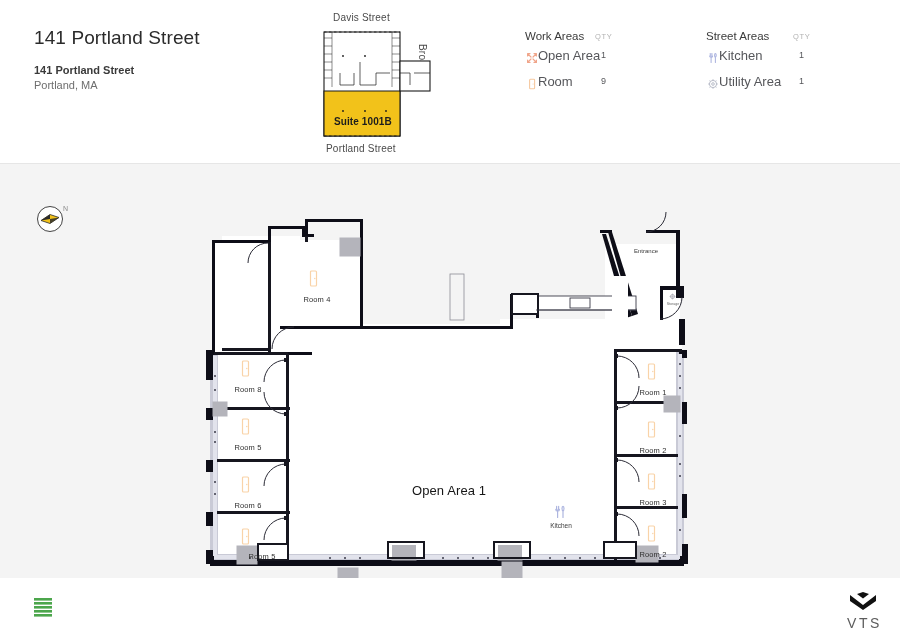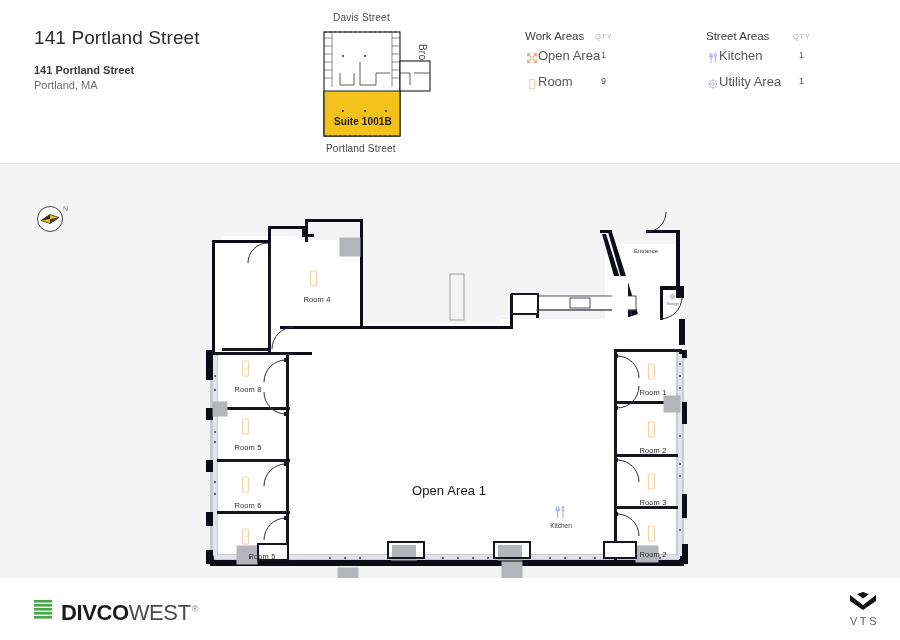--- a/index.html
+++ b/index.html
@@ -119,21 +119,21 @@
   
   .footer { position: absolute; left: 0; top: 578px; width: 900px; height: 62px; background: #ffffff; }
   .divco { position: absolute; left: 34px; top: 20px; display: flex; align-items: center; }
   .divco-mark { width: 18px; height: 22px; margin-right: 9px; }
   .divco-text { font-size: 22px; letter-spacing: -0.4px; line-height: 22px; white-space: nowrap; }
   .divco-b { font-weight: 700; color: #1b1b1b; }
   .divco-l { font-weight: 400; color: #4c4c4c; }
   .divco-dot { font-size: 9px; color: #8d8d8d; vertical-align: super; margin-left: 1px; }
   .vts { position: absolute; left: 842px; top: 14px; width: 42px; text-align: center; }
   .vts-word {
-    font-size: 11px; letter-spacing: 2.6px; color: #5c5c5c;
+    font-size: 14px; letter-spacing: 2.6px; color: #5c5c5c;
     margin-top: 1px; margin-left: 3px;
   }
 </style>
 </head>
 <body>
 
 <div id="page">
 
   <div class="header">
 
@@ -562,23 +562,20 @@
     <div class="divco">
       <svg class="divco-mark" viewBox="0 0 18 22">
         <g fill="#4ca64c">
           <rect x="0" y="0" width="18" height="2.6"></rect>
           <rect x="0" y="4" width="18" height="2.6"></rect>
           <rect x="0" y="8" width="18" height="2.6"></rect>
           <rect x="0" y="12" width="18" height="2.6"></rect>
           <rect x="0" y="16" width="18" height="2.6"></rect>
         </g>
       </svg>
-      <span class="divco-text">
-        <span class="divco-b">DIVCO</span><span class="divco-l">WEST</span><span class="divco-dot">®</span>
-      </span>
     </div>
 
     <div class="vts">
       <svg width="30" height="18" viewBox="0 0 30 18">
         <path d="M2 3 L15 13 L28 3 L28 9 L15 18 L2 9 Z" fill="#111111"></path>
         <path d="M9 2 L15 6.5 L21 2 L15 0 Z" fill="#111111"></path>
       </svg>
       <div class="vts-word">VTS</div>
     </div>
   </div>

